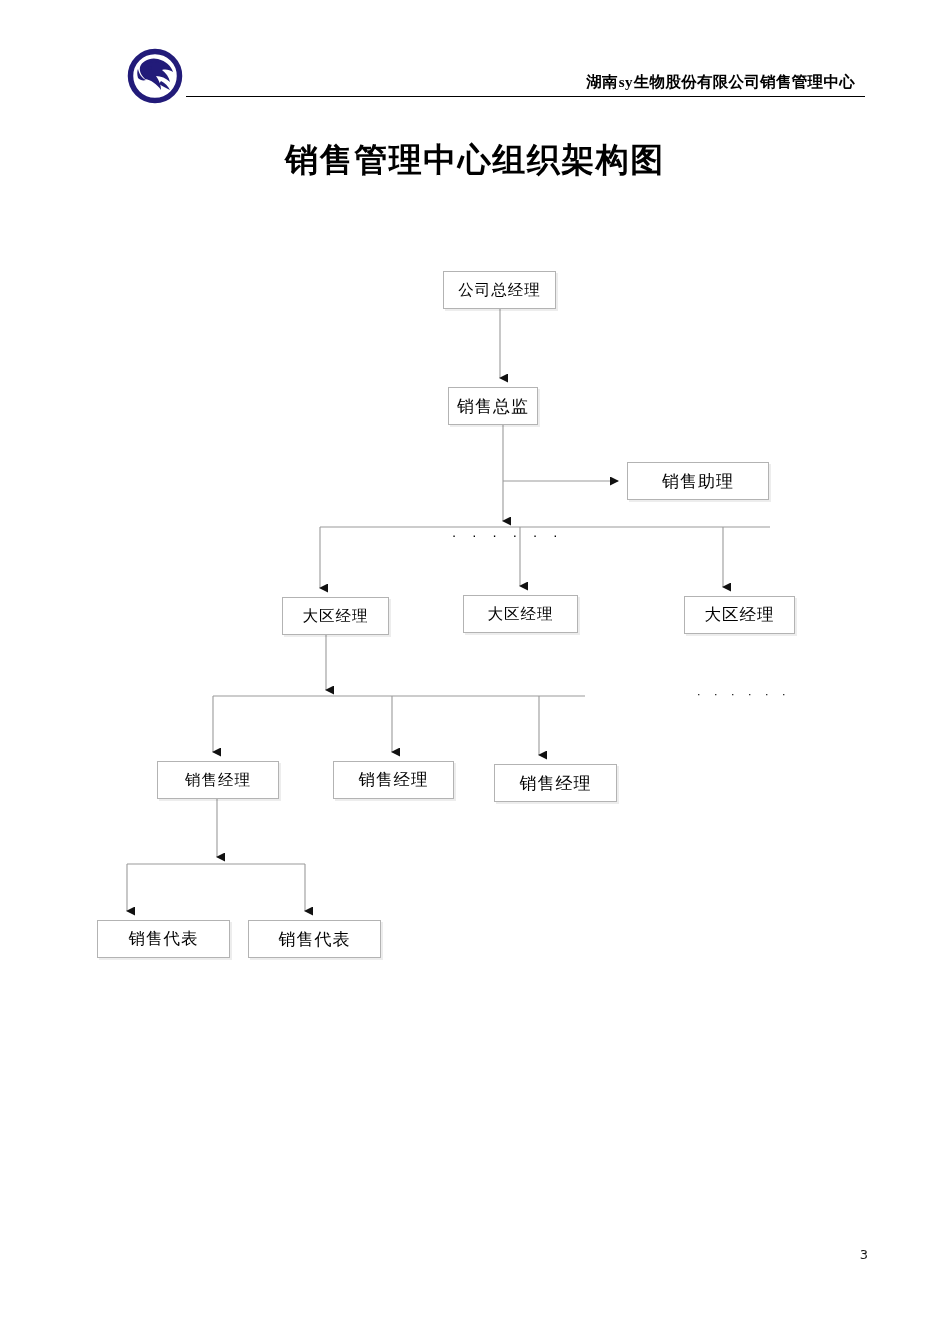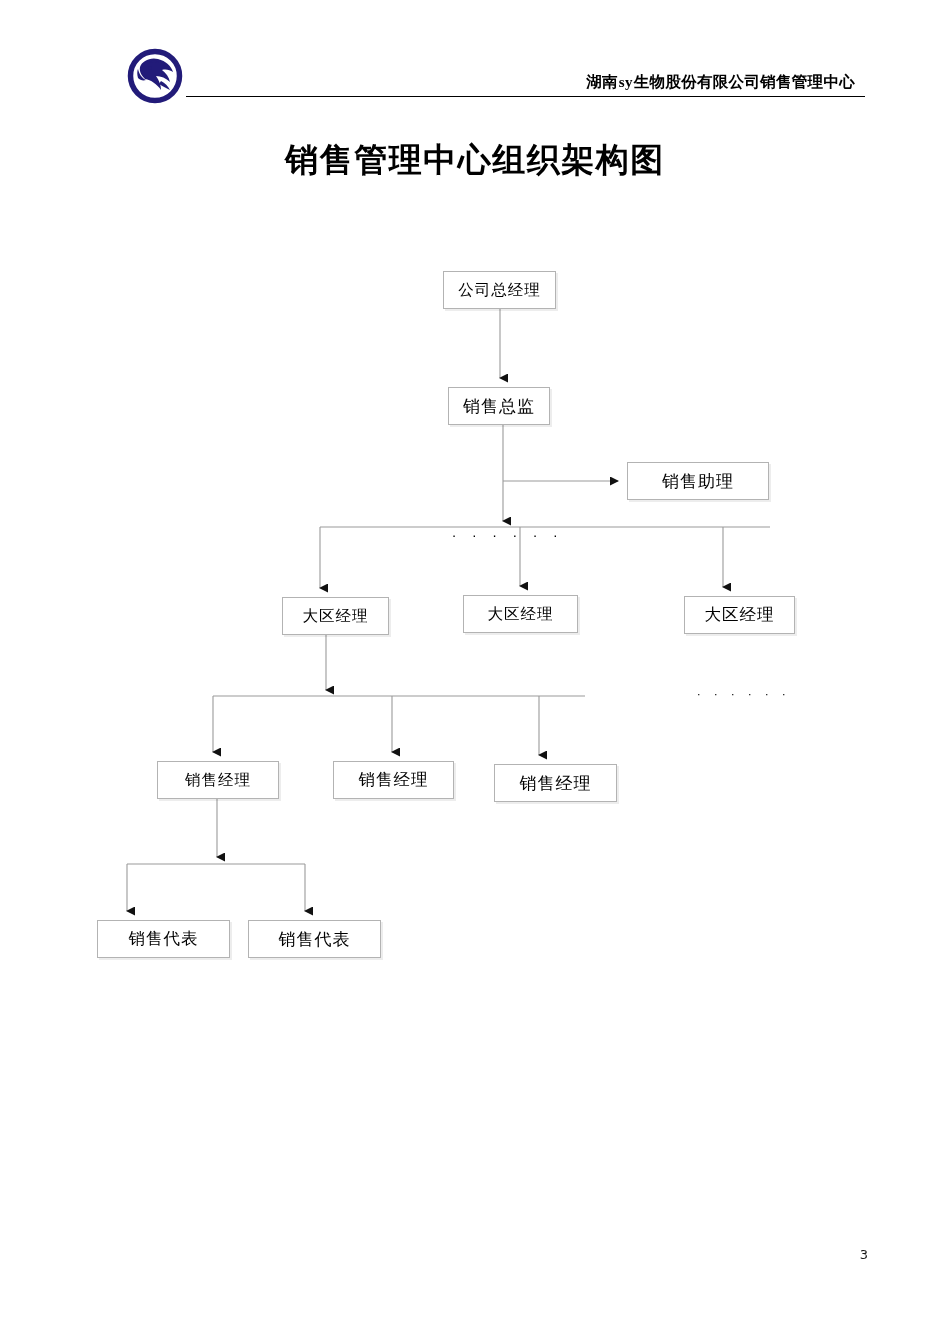--- a/index.html
+++ b/index.html
@@ -210,21 +210,21 @@
         <line x1="127" y1="864" x2="305" y2="864"></line>
         <line x1="127" y1="864" x2="127" y2="911" marker-end="url(#arrowdown)"></line>
         <line x1="305" y1="864" x2="305" y2="911" marker-end="url(#arrowdown)"></line>
       </g>
     </svg>
 
     <div class="node sz-15" style="left:443px; top:271px; width:113px; height:38px;">
       <span>公司总经理</span>
     </div>
 
-    <div class="node sz-17" style="left:448px; top:387px; width:102px; height:38px;">
+    <div class="node sz-17" style="left:448px; top:387px; width:90px; height:38px;">
       <span>销售总监</span>
     </div>
 
     <div class="node sz-17" style="left:627px; top:462px; width:142px; height:38px;">
       <span>销售助理</span>
     </div>
 
     <div class="node sz-15" style="left:282px; top:597px; width:107px; height:38px;">
       <span>大区经理</span>
     </div>

